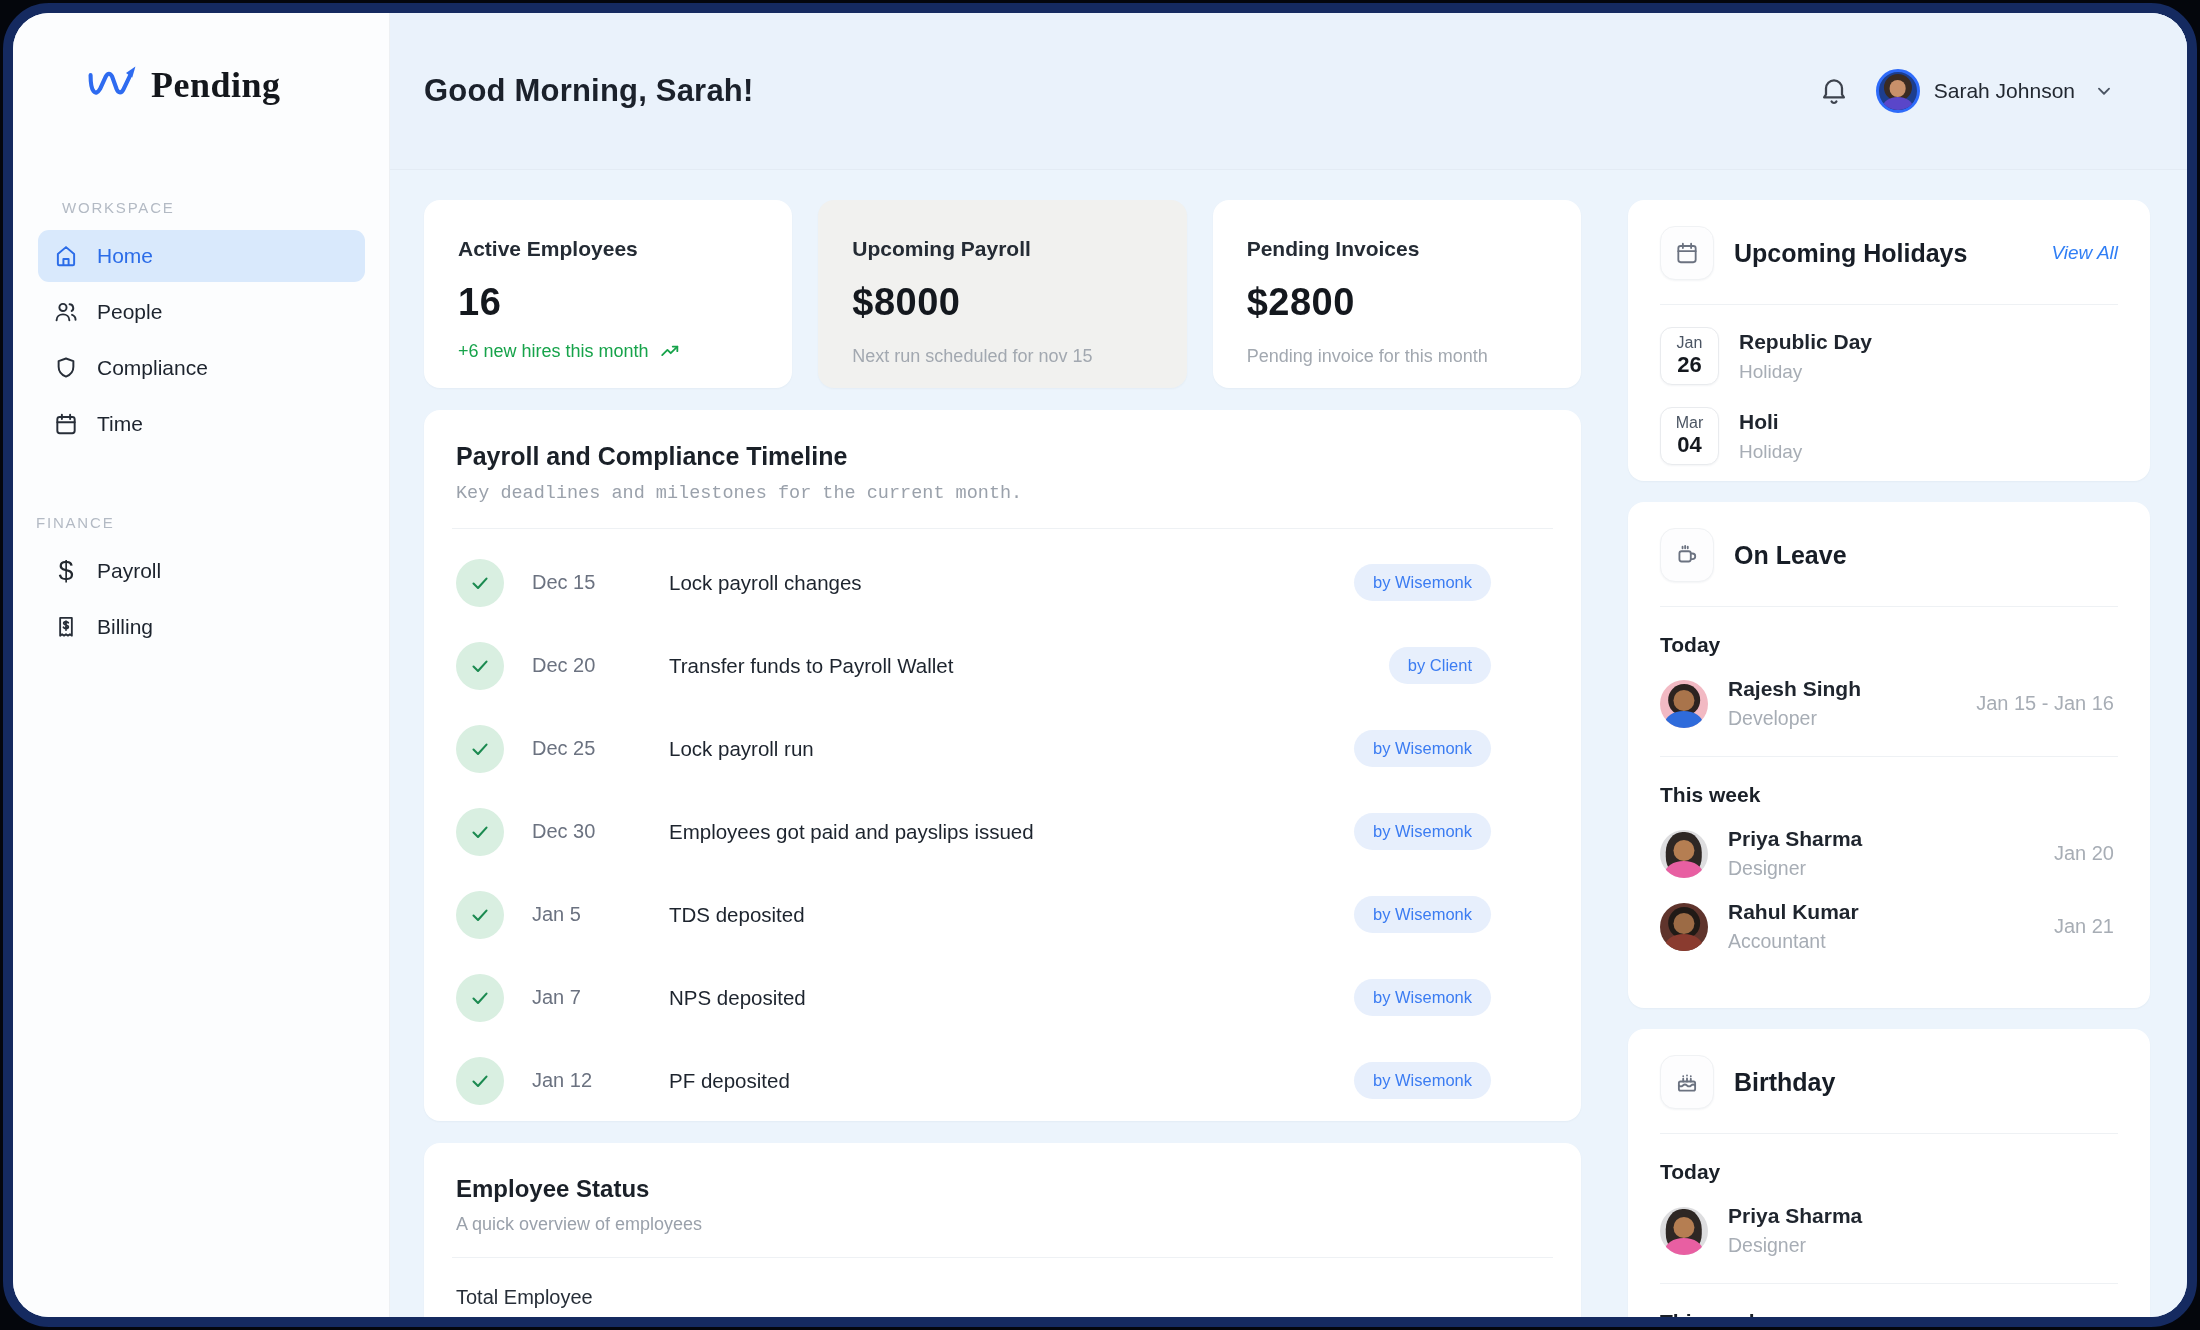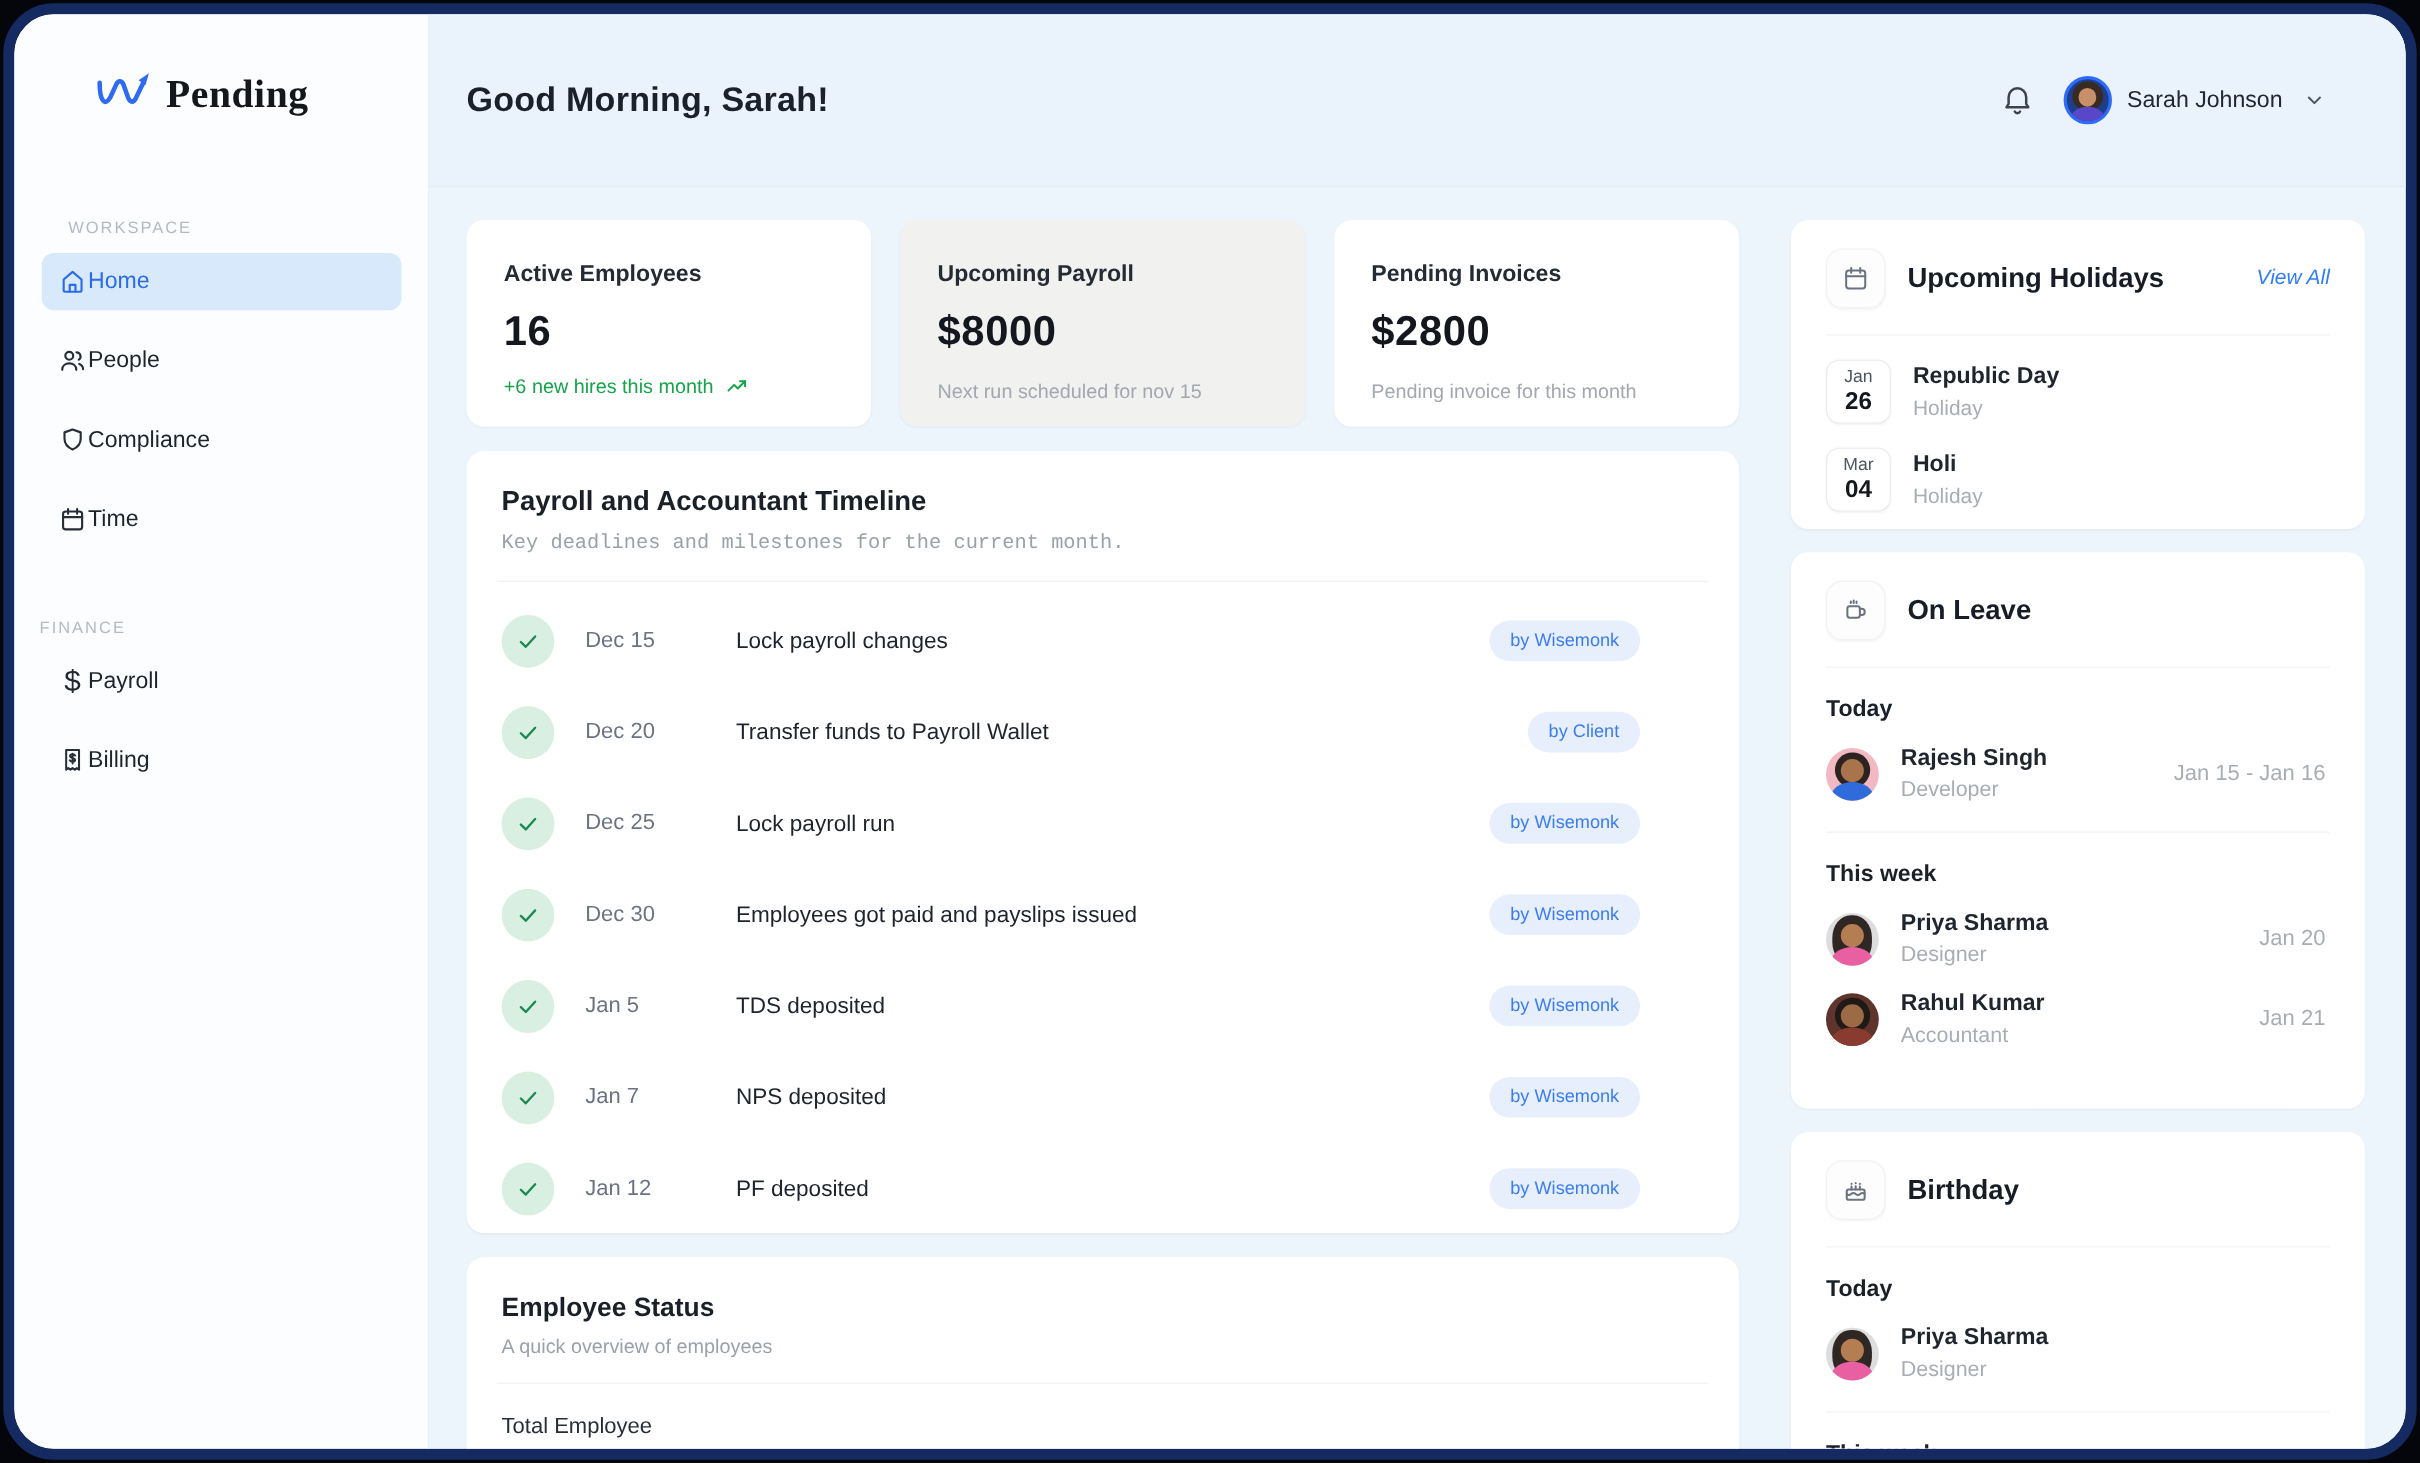--- a/index.html
+++ b/index.html
@@ -15,22 +15,22 @@
   }
   .logo-row { display:flex; align-items:center; gap:12px; padding-left:74px; }
   .logo-text { font-family:"Liberation Serif","DejaVu Serif",serif; font-weight:700; font-size:36px; color:#14171c; letter-spacing:.5px; }
   .side-section-label {
     margin:0 0 14px 49px; font-size:15px; letter-spacing:1.8px; color:#b3bac4; font-weight:500;
   }
   .ws-label { margin-top:92px; }
   .fin-label { margin-top:64px;margin-left:23px; }
   .nav-list { padding:0 24px 0 25px; }
   .nav-item {
-    display:flex; align-items:center; height:52px; padding-left:14px;
-    border-radius:11px; color:#1d242e; cursor:pointer; margin-bottom:20px;
+    display:flex; align-items:center; gap:17px; height:52px; padding-left:14px;
+    border-radius:11px; color:#1d242e; cursor:pointer; margin-bottom:4px;
   }
   .nav-item .nav-ico { width:28px; height:28px; display:flex; align-items:center; justify-content:center; color:#272e38; }
   .nav-item .nav-label { font-size:21px; font-weight:500; }
   .nav-item.active { background:#d9e9fc; color:#2b6ce8; }
   .nav-item.active .nav-ico { color:#2b6ce8; }
   .dollar-glyph { font-size:27px; font-weight:400; color:#23292f; line-height:1; }
   
   .main { flex:1; display:flex; flex-direction:column; overflow:hidden; background:#ecf4fc; }
   .topbar {
     height:157px; flex:none; display:flex; align-items:center; justify-content:space-between;
@@ -259,21 +259,21 @@
             <div class="stat-note">Next run scheduled for nov 15</div>
           </div>
           <div class="card stat-card">
             <div class="stat-title">Pending Invoices</div>
             <div class="stat-value">$2800</div>
             <div class="stat-note">Pending invoice for this month</div>
           </div>
         </div>
 
         <div class="card timeline-card">
-          <div class="tl-title">Payroll and Accountant Timeline</div>
+          <div class="tl-title">Payroll and Compliance Timeline</div>
           <div class="tl-sub">Key deadlines and milestones for the current month.</div>
           <div class="tl-divider"></div>
           <div class="tl-rows">
 
             <div class="tl-row">
               <span class="tl-check">
                   <svg width="24" height="24" viewBox="0 0 24 24" fill="none" stroke="currentColor" stroke-width="2.1" stroke-linecap="round" stroke-linejoin="round">
                     <path d="M5.5 12.6 L10 17 L18.5 7.6"></path>
                   </svg>
                 </span>

